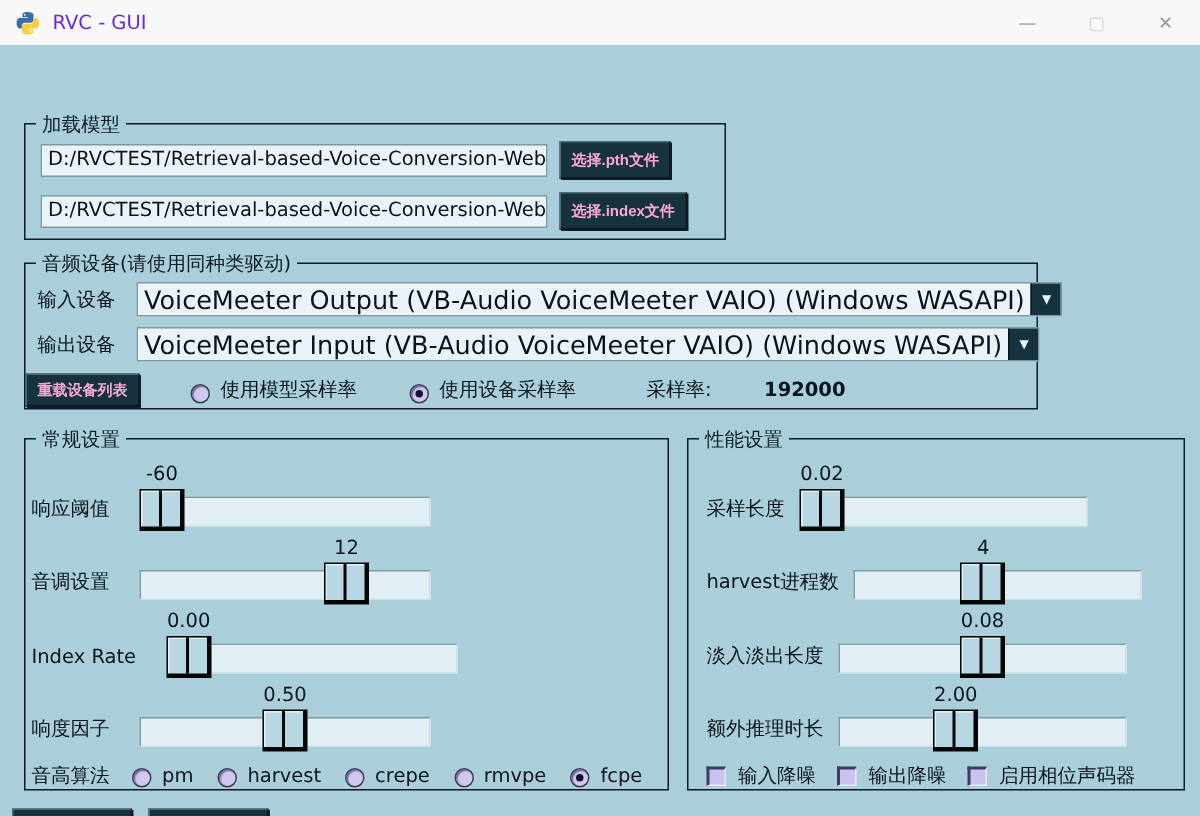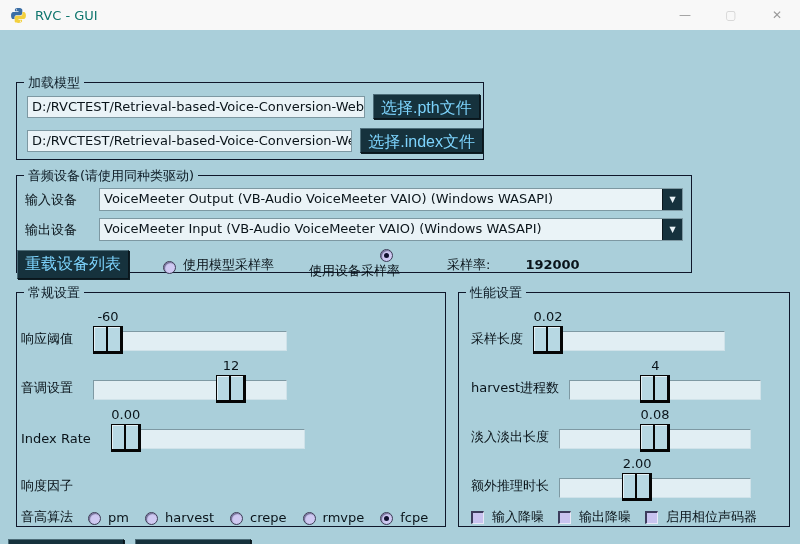--- a/index.html
+++ b/index.html
@@ -2,50 +2,50 @@
 <html><head>
 <meta charset="utf-8">
 <style>
   * { margin:0; padding:0; box-sizing:border-box; }
   html,body { width:800px; height:544px; overflow:hidden; }
   body { font-family:"DejaVu Sans","Liberation Sans",sans-serif; font-size:13px; color:#0a141a; position:relative; background:#aacfda; }
 
   
   .titlebar { position:absolute; left:0; top:0; width:800px; height:30px; background:#f8f8f8; display:flex; align-items:center; }
   .app-icon { width:17px; height:17px; margin-left:10px; }
-  .title-text { margin-left:8px; color:#0f766e; font-size:13px; }
+  .title-text { margin-left:8px; color:#6d28d9; font-size:13px; }
   .win-controls { margin-left:auto; display:flex; height:30px; }
   .win-btn { width:46px; height:30px; display:flex; align-items:center; justify-content:center; font-size:12px; color:#9a9a9a; cursor:default; }
   .win-btn.max { color:#cfcfcf; }
 
   .client { position:absolute; left:0; top:30px; width:800px; height:514px; background:#aacfda; }
 
   
   .group { position:absolute; border:1px solid #0f172a; }
   .group-label { position:absolute; top:-9px; left:7px; background:#aacfda; padding:0 4px; font-size:13px; color:#0e1c26; white-space:nowrap; }
 
   
   #group-load { left:16px; top:52px; width:468px; height:78px; }
   .load-row { display:flex; align-items:center; margin:0 0 0 10px; }
   .load-row.r1 { margin-top:11px; }
   .load-row.r2 { margin-top:9px; }
   .path-field { width:338px; height:22px; background:#eaf3f7; border:1px solid #7d98a2; padding:2px 4px; white-space:nowrap; overflow:hidden; font-size:13px; }
 
-  .dark-btn { background:#16323d; color:#7dd3fc; font-size:16px; font-weight:normal; border:1px solid #0a161c; border-top-color:#4c6c78; border-left-color:#4c6c78; box-shadow:1px 1px 0 #0d1d24; padding:3px 7px; white-space:nowrap; cursor:default; }
+  .dark-btn { background:#16323d; color:#f9a8d4; font-size:10px; font-weight:bold; border:1px solid #0a161c; border-top-color:#4c6c78; border-left-color:#4c6c78; box-shadow:1px 1px 0 #0d1d24; padding:3px 7px; white-space:nowrap; cursor:default; }
   .load-row .dark-btn { margin-left:8px; height:25px; }
 
   
   #group-audio { left:16px; top:145px; width:676px; height:98px; }
   .audio-row { display:flex; align-items:center; margin:0 8px 0 8px; }
   .audio-row.r1 { margin-top:12px; }
   .audio-row.r2 { margin-top:7px; }
   .audio-row.r3 { margin-top:8px;gap:19px; }
   .dev-label { width:60px; margin-right:14px; white-space:nowrap; }
   .combo { flex:1; display:flex; height:23px; background:#eaf3f7; border:1px solid #7d98a2; }
-  .combo-text { flex:1; padding:2px 4px; white-space:nowrap; overflow:hidden; font-size:13px; }
+  .combo-text { flex:1; padding:2px 4px; white-space:nowrap; overflow:hidden; font-size:17px; }
   .combo-btn { width:20px; background:#16323d; color:#e8f2f6; display:flex; align-items:center; justify-content:center; font-size:8px; border-left:1px solid #0a161c; }
 
   .radio-item { display:flex; align-items:flex-end; white-space:nowrap; }
   .radio { width:13px; height:13px; min-width:13px; border-radius:50%; background:#cfc9f2; border:1px solid #3c3c55; box-shadow:inset 1px 1px 1px rgba(30,30,70,.55); position:relative; margin-right:7px; }
   .radio.on::after { content:""; position:absolute; left:3px; top:3px; width:5px; height:5px; border-radius:50%; background:#10102e; }
 
   .sr-label { margin-left:28px; white-space:nowrap; }
   .sr-value { margin-left:16px; font-weight:bold; }
 
   
@@ -123,21 +123,21 @@
         <span class="combo-text">VoiceMeeter Input (VB-Audio VoiceMeeter VAIO) (Windows WASAPI)</span>
         <span class="combo-btn">▼</span>
       </div>
     </div>
     <div class="audio-row r3" style="margin-left:0;">
       <button class="dark-btn">重载设备列表</button>
       <span class="radio-item" style="margin-left:15px;">
         <span class="radio"></span>
         <span>使用模型采样率</span>
       </span>
-      <span class="radio-item" style="margin-left:16px;flex-direction:column;">
+      <span class="radio-item" style="margin-left:16px;">
         <span class="radio on"></span>
         <span>使用设备采样率</span>
       </span>
       <span class="sr-label">采样率:</span>
       <span class="sr-value">192000</span>
     </div>
   </div>
 
   <div class="group" id="group-general">
     <span class="group-label">常规设置</span>
@@ -170,20 +170,27 @@
         <span class="slider-value" style="left: calc(0% + 0px);">0.00</span>
         <div class="track-zone">
             <div class="slider-track"></div>
           <div class="slider-handle" style="left: calc(0% + 0px);"></div>
           </div>
       </div>
     </div>
 
     <div class="slider-row">
       <span class="slider-label">响度因子</span>
+      <div class="slider-widget">
+        <span class="slider-value" style="left: calc(50% - 15px);">0.50</span>
+        <div class="track-zone">
+            <div class="slider-track"></div>
+          <div class="slider-handle" style="left: calc(50% - 15px);"></div>
+          </div>
+      </div>
     </div>
 
     <div class="choice-row">
       <span class="row-label">音高算法</span>
       <span class="radio-item">
         <span class="radio"></span>
         <span>pm</span>
       </span>
       <span class="radio-item">
         <span class="radio"></span>

